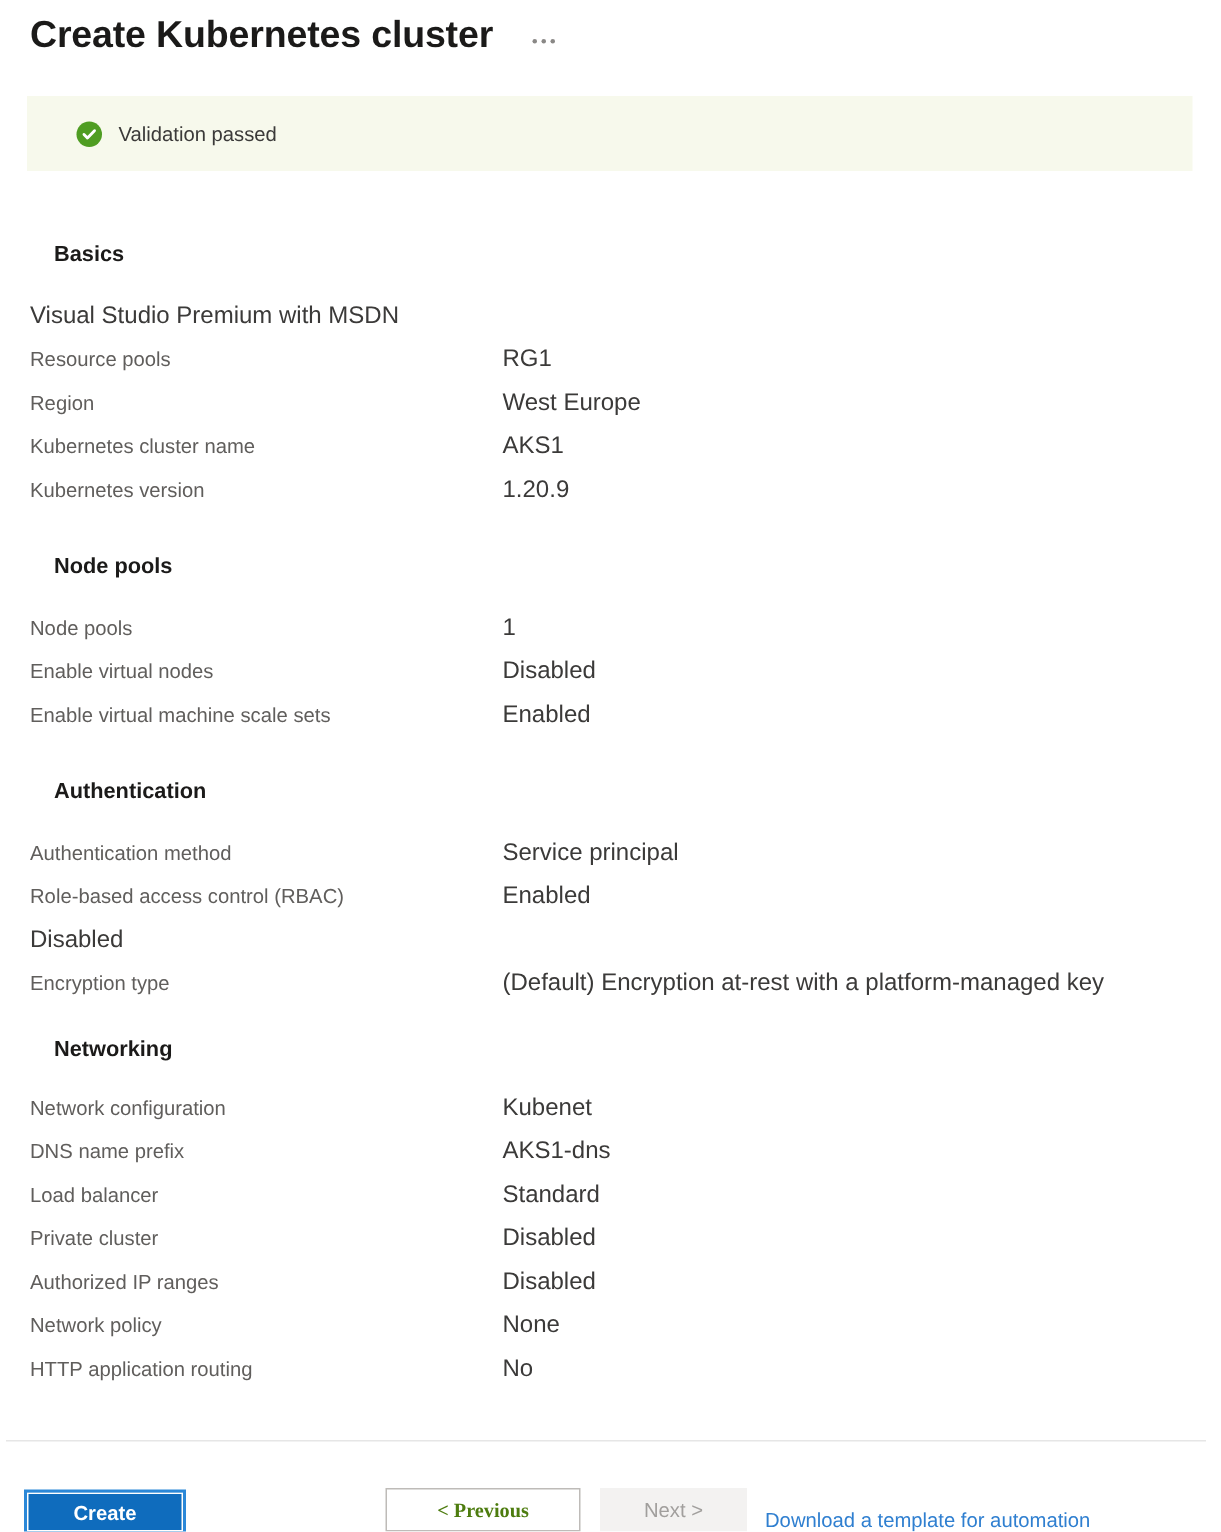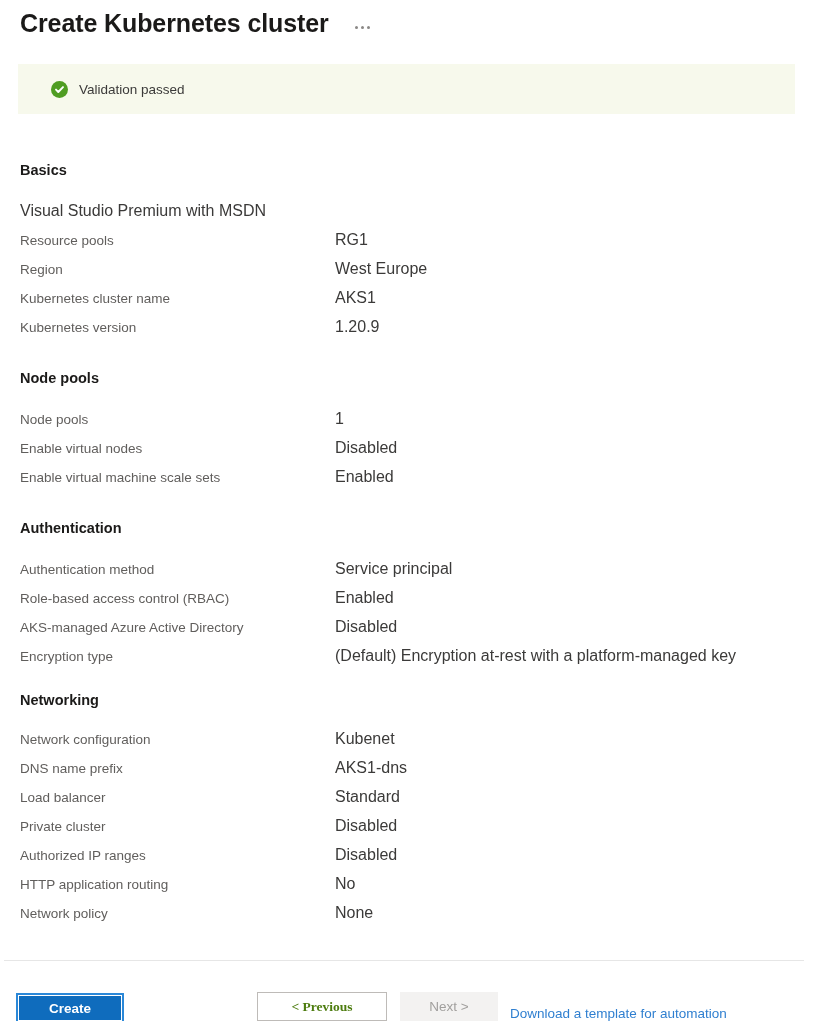--- a/index.html
+++ b/index.html
@@ -88,21 +88,21 @@
     left: 0;
     top: 160px;
     width: 814px;
   }
   .section { padding: 0; }
   .section + .section { margin-top: 27px; }
   .section-heading {
     font-size: 14.5px;
     font-weight: bold;
     color: #1b1a19;
-    padding-left: 20px;
+    padding-left: 36px;
     line-height: 20px;
     margin-bottom: 16px;
   }
   .section.tight .section-heading { margin-bottom: 14px; }
   .section.tight { margin-top: 20px; }
 
   .rows { display: block; }
   .row {
     display: flex;
     align-items: baseline;
@@ -276,21 +276,20 @@
     <div class="rows">
       <div class="row">
         <div class="row-label">Authentication method</div>
         <div class="row-value">Service principal</div>
       </div>
       <div class="row">
         <div class="row-label">Role-based access control (RBAC)</div>
         <div class="row-value">Enabled</div>
       </div>
       <div class="row">
-        <div class="row-label">AKS-managed Azure Active Directory</div>
         <div class="row-value">Disabled</div>
       </div>
       <div class="row">
         <div class="row-label">Encryption type</div>
         <div class="row-value">(Default) Encryption at-rest with a platform-managed key</div>
       </div>
     </div>
   </div>
 
   <div class="section tight">
@@ -310,26 +309,26 @@
       </div>
       <div class="row">
         <div class="row-label">Private cluster</div>
         <div class="row-value">Disabled</div>
       </div>
       <div class="row">
         <div class="row-label">Authorized IP ranges</div>
         <div class="row-value">Disabled</div>
       </div>
       <div class="row">
+        <div class="row-label">Network policy</div>
+        <div class="row-value">None</div>
+      </div>
+      <div class="row">
         <div class="row-label">HTTP application routing</div>
         <div class="row-value">No</div>
-      </div>
-      <div class="row">
-        <div class="row-label">Network policy</div>
-        <div class="row-value">None</div>
       </div>
     </div>
   </div>
 
 </div>
 
 <div class="footer-divider"></div>
 
 <div class="footer">
   <button class="create-button">Create</button>

